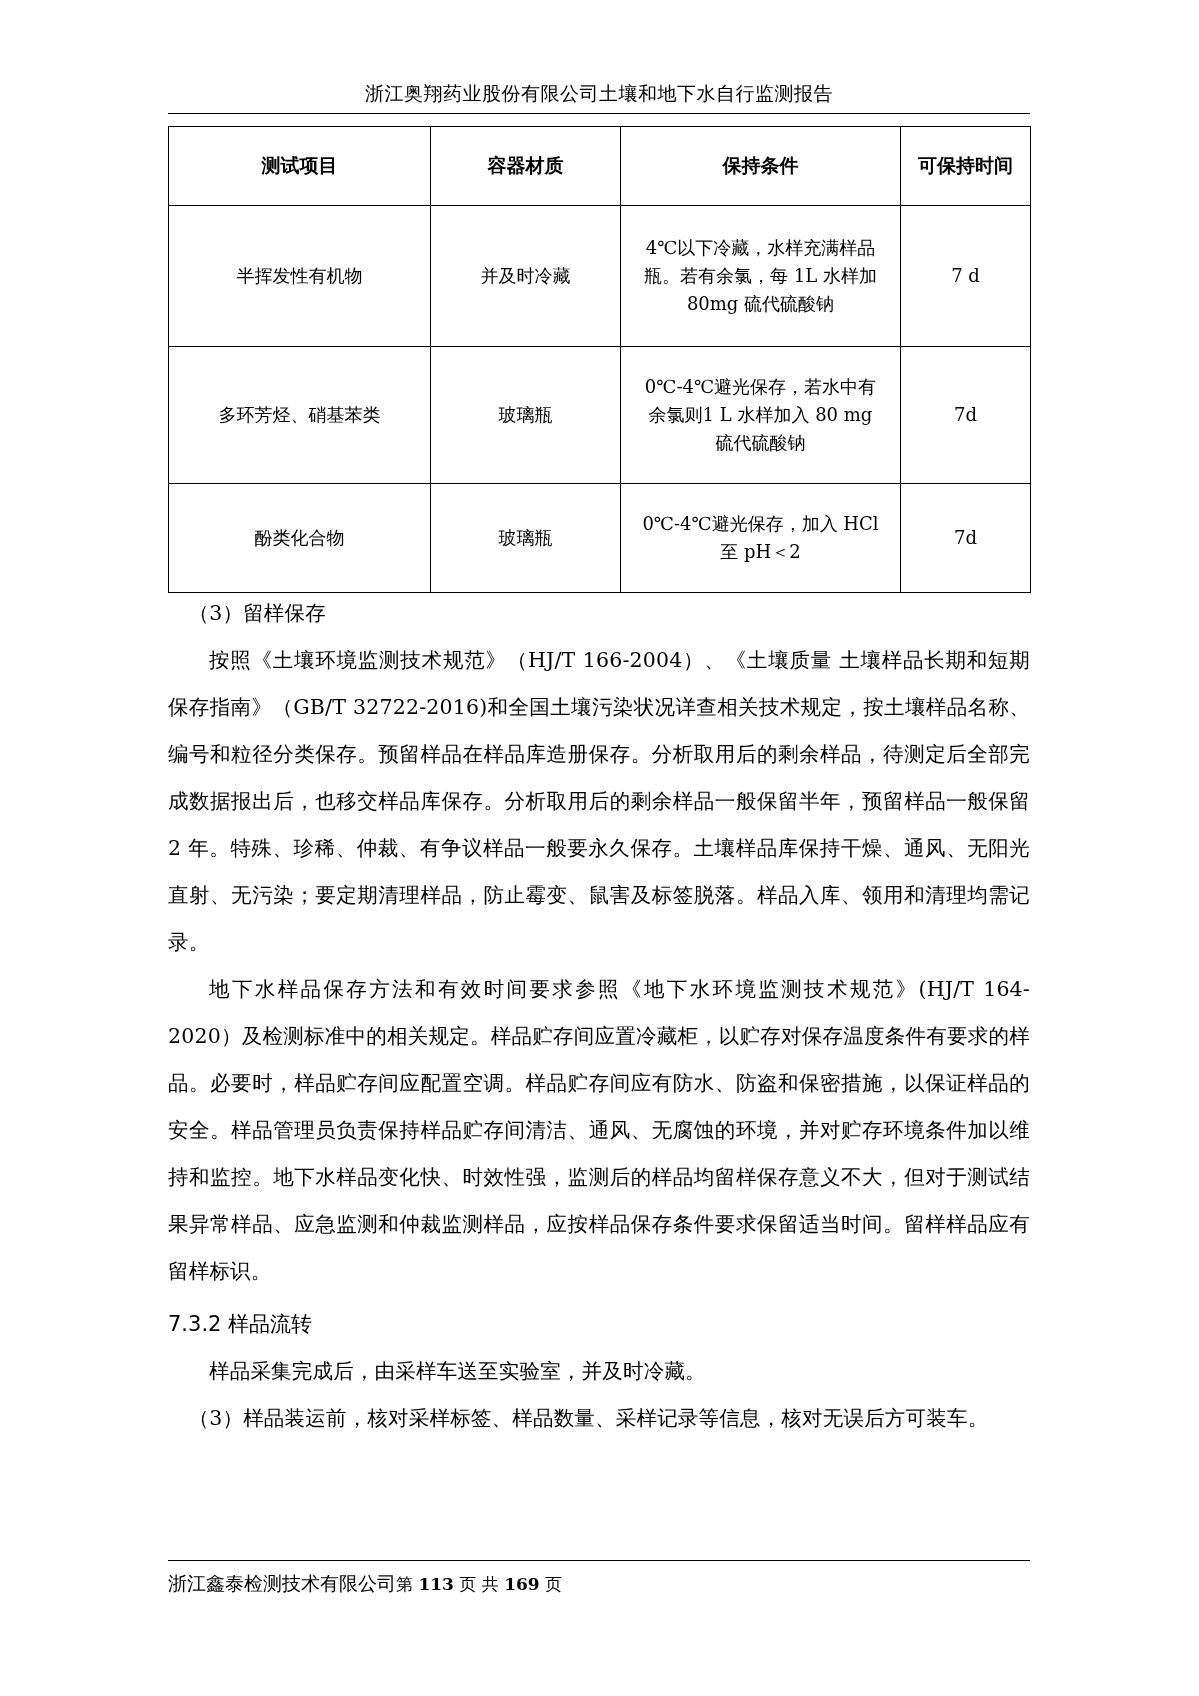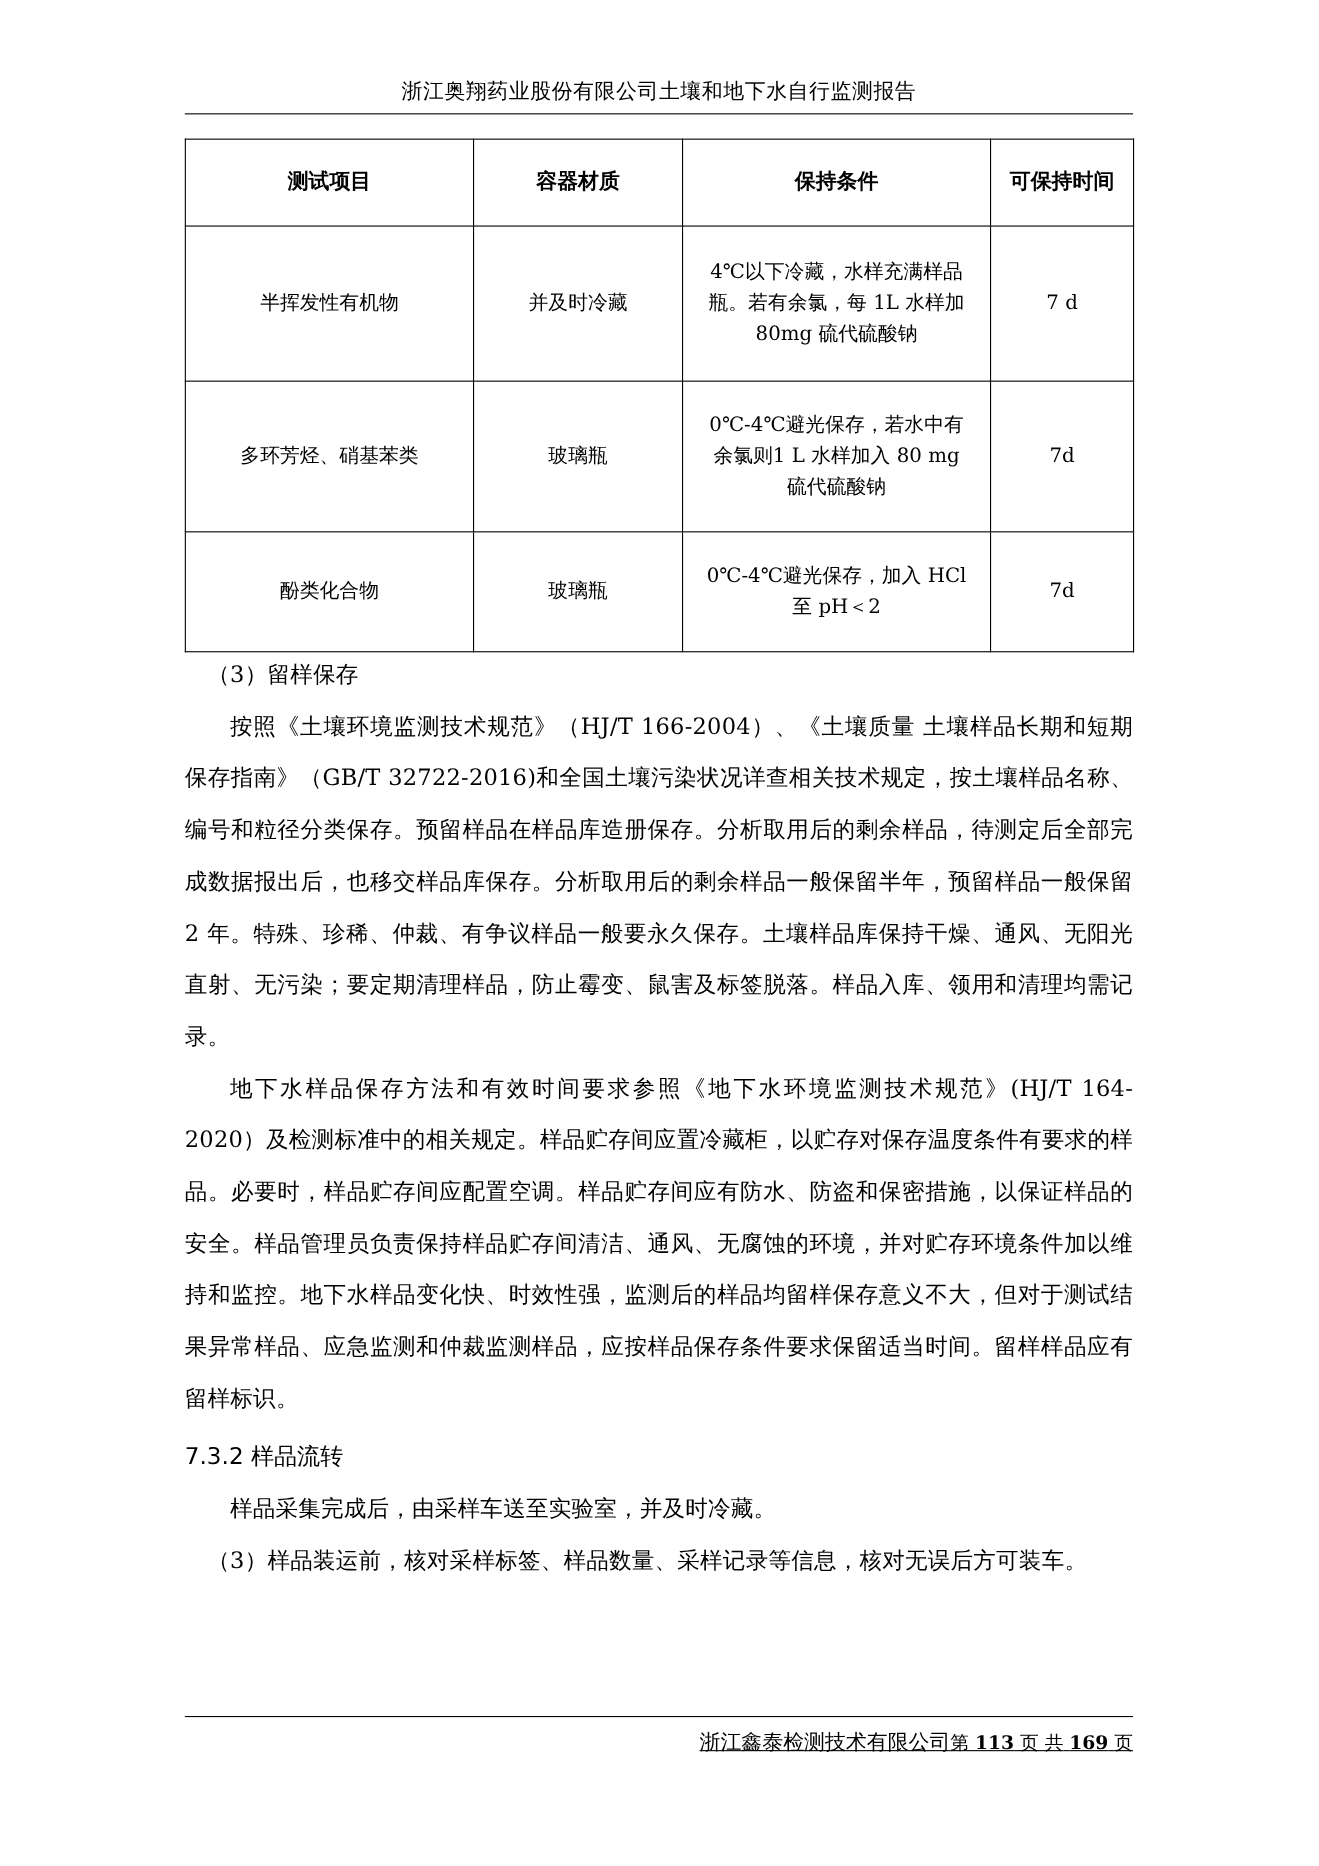--- a/index.html
+++ b/index.html
@@ -15,21 +15,21 @@
     background: #ffffff;
     font-family: "DejaVu Serif", "Liberation Serif", serif;
     color: #000000;
     box-sizing: border-box;
   }
 
   
   .header {
     position: absolute;
     left: 168px;
-    top: 70px;
+    top: 80px;
     width: 862px;
     text-align: center;
   }
   .header-title {
     font-size: 19px;
     letter-spacing: 0.5px;
     line-height: 1.4;
   }
   .header-rule {
     margin-top: 6px;
@@ -109,25 +109,24 @@
     position: absolute;
     left: 168px;
     top: 1560px;
     width: 862px;
   }
   .footer-rule {
     border-bottom: 1.6px solid #000;
   }
   .footer-row {
     display: flex;
-    justify-content: flex-end;
+    justify-content: flex-start;
     align-items: baseline;
     padding-top: 10px;
     font-size: 19px;
-    text-decoration: underline;
   }
   .footer-left {
     font-family: "DejaVu Serif", "Liberation Serif", serif;
   }
   .footer-right {
     font-size: 17px;
   }
   .footer-right b { font-weight: bold; }
 </style>
 </head>

